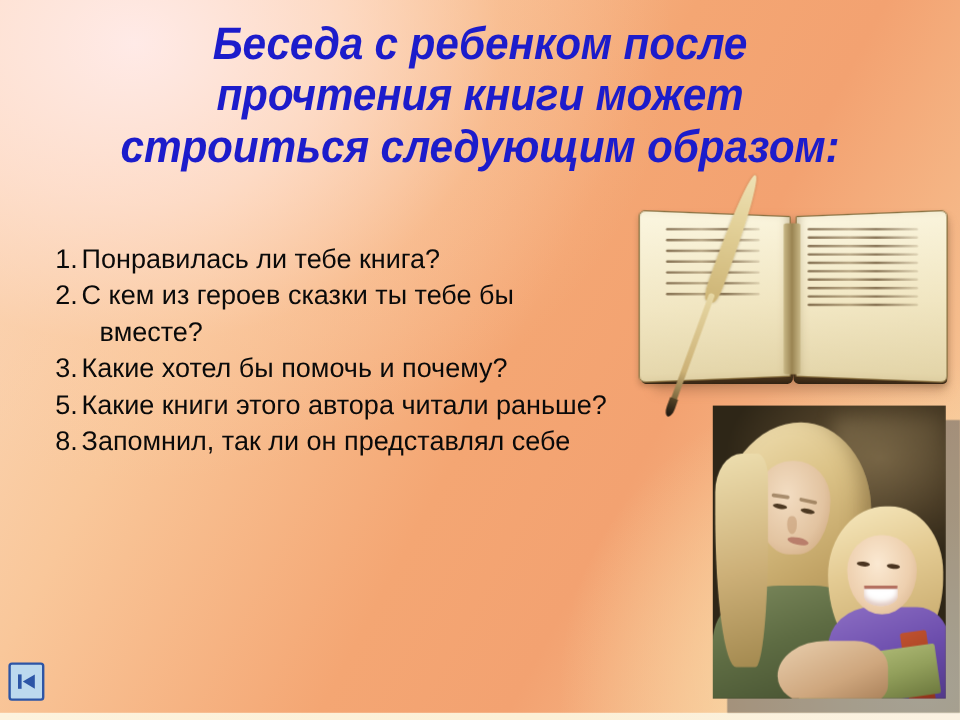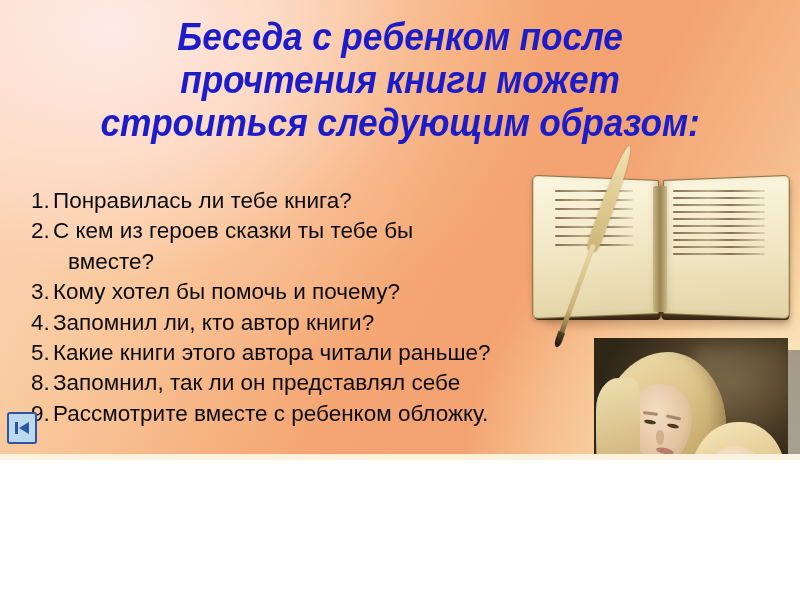--- a/index.html
+++ b/index.html
@@ -10,21 +10,21 @@
   body {
     width: 800px;
     height: 600px;
     overflow: hidden;
     font-family: "Liberation Sans", "DejaVu Sans", sans-serif;
   }
 
   #slide {
     position: relative;
     width: 800px;
-    height: 460px;
+    height: 600px;
     overflow: hidden;
     background:
       radial-gradient(ellipse 640px 520px at 14% 6%,
           rgba(255,235,233,0.96) 0%,
           rgba(255,226,214,0.70) 26%,
           rgba(252,205,170,0.30) 48%,
           rgba(250,190,150,0.00) 70%),
       radial-gradient(ellipse 420px 380px at 96% 96%,
           rgba(252,244,214,0.95) 0%,
           rgba(250,226,176,0.55) 38%,
@@ -67,21 +67,21 @@
     white-space: pre-line;
   }
 
   
   #question-list {
     position: absolute;
     left: 30px;
     top: 185px;
     width: 560px;
     list-style: none;
-    margin: 1px;
+    margin: 16px;
     padding: 0;
     color: #0a0a0a;
     font-size: 22.5px;
     line-height: 30.4px;
   }
   #question-list li {
     white-space: pre-line;
     text-indent: 0;
     padding-left: 22px;
     margin: 0;
@@ -476,25 +476,23 @@
     <div id="quill">
       <div id="quill-feather"></div>
       <div id="quill-shaft"></div>
       <div id="quill-nib"></div>
     </div>
   </div>
 
   <ul id="question-list">
       <li><span class="num">1.</span><span class="body">Понравилась ли тебе книга?</span></li>
       <li><span class="num">2.</span><span class="body">С кем из героев сказки ты тебе бы</span><span class="cont">вместе?</span></li>
-      <li><span class="num">3.</span><span class="body">Кому хотел бы помочь и почему?</span></li>
-      <li><span class="num">4.</span><span class="body">Запомнил ли, кто автор книги?</span></li>
+      <li><span class="num">3.</span><span class="body">Какие хотел бы помочь и почему?</span></li>
       <li><span class="num">5.</span><span class="body">Какие книги этого автора читали раньше?</span></li>
       <li><span class="num">8.</span><span class="body">Запомнил, так ли он представлял себе</span></li>
-      <li><span class="num">9.</span><span class="body">Рассмотрите вместе с ребенком обложку.</span></li>
     </ul>
 
   <div id="photo-figure">
     <div id="photo-shadow"></div>
     <div id="photo-frame">
       <div id="photo-bg"></div>
       <div id="mom-hair"></div>
       <div id="mom-body"></div>
       <div id="mom-face"></div>
       <div id="mom-brow-l"></div>

